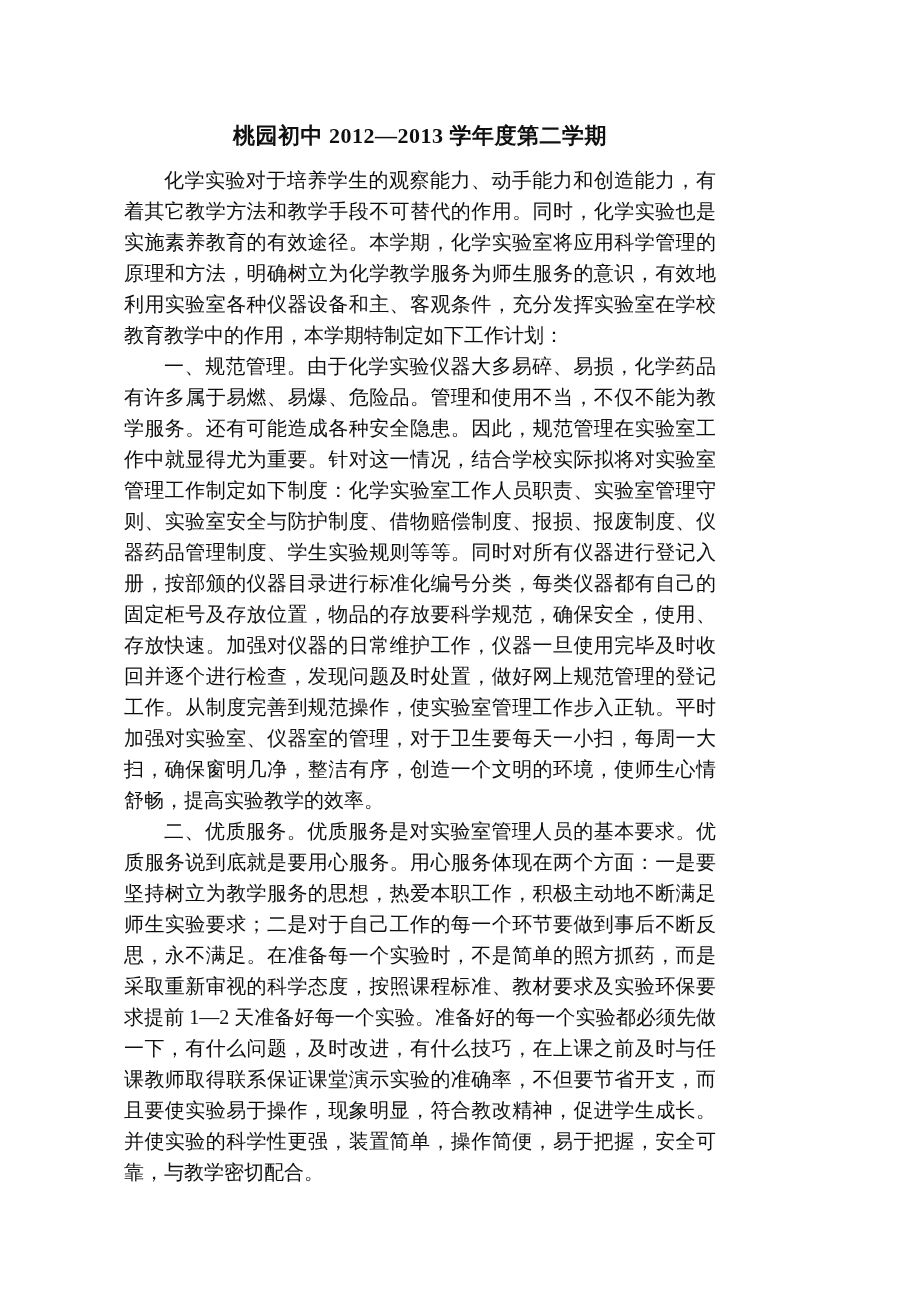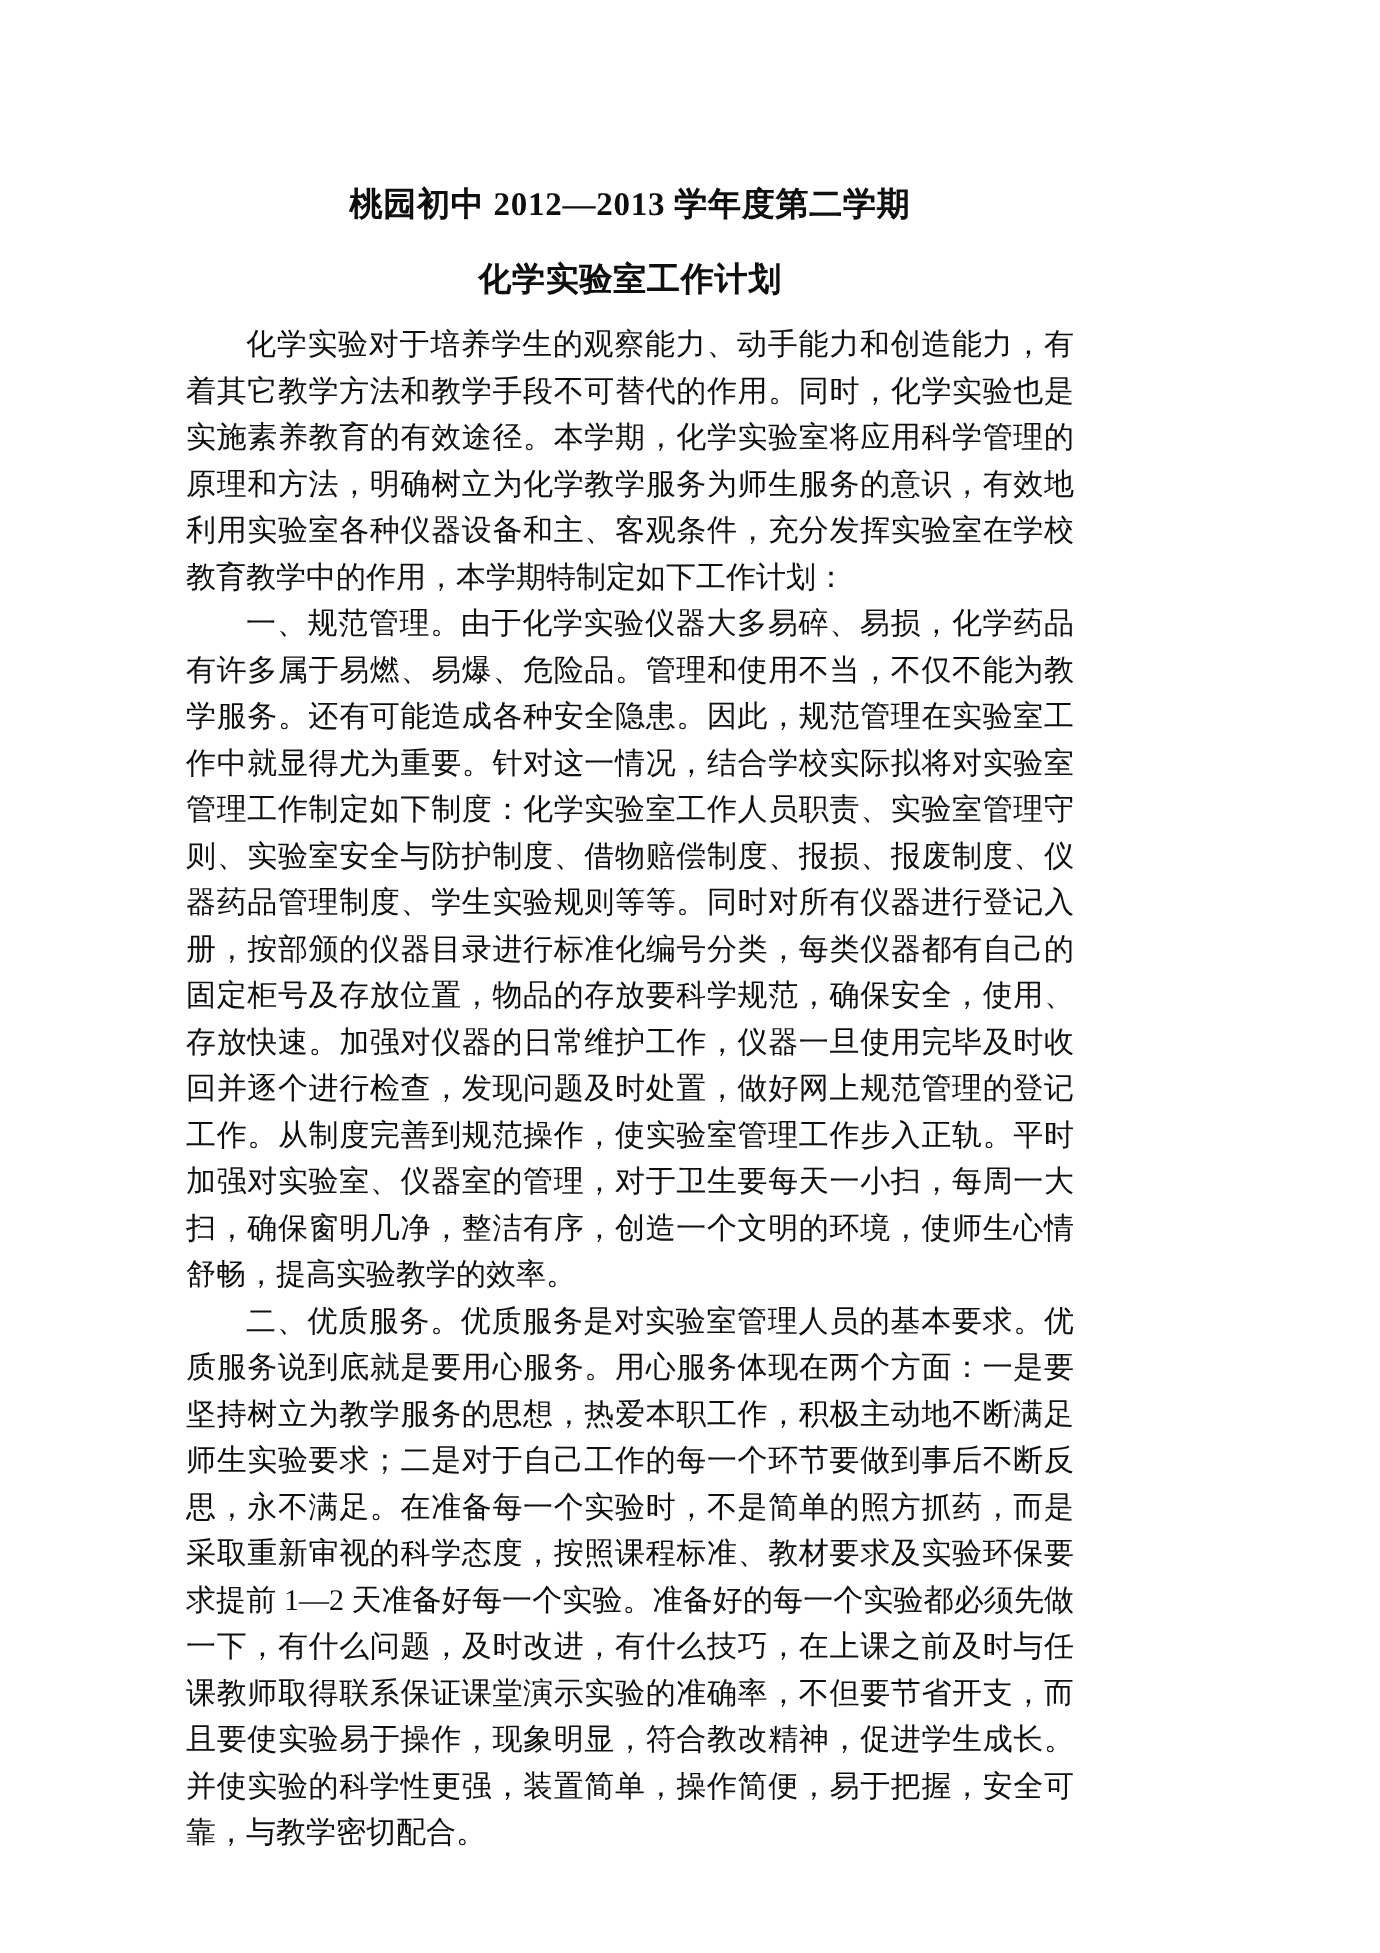--- a/index.html
+++ b/index.html
@@ -48,18 +48,17 @@
   .para.first {
     margin-top: 17px;
   }
 </style>
 </head>
 <body>
 
 <div class="page">
   <div class="content">
     <h1 class="doc-title-1">桃园初中 2012—2013 学年度第二学期</h1>
-    <h2 class="doc-title-2">化学实验室工作计划</h2>
     <p class="para first">化学实验对于培养学生的观察能力、动手能力和创造能力，有着其它教学方法和教学手段不可替代的作用。同时，化学实验也是实施素养教育的有效途径。本学期，化学实验室将应用科学管理的原理和方法，明确树立为化学教学服务为师生服务的意识，有效地利用实验室各种仪器设备和主、客观条件，充分发挥实验室在学校教育教学中的作用，本学期特制定如下工作计划：</p>
     <p class="para">一、规范管理。由于化学实验仪器大多易碎、易损，化学药品有许多属于易燃、易爆、危险品。管理和使用不当，不仅不能为教学服务。还有可能造成各种安全隐患。因此，规范管理在实验室工作中就显得尤为重要。针对这一情况，结合学校实际拟将对实验室管理工作制定如下制度：化学实验室工作人员职责、实验室管理守则、实验室安全与防护制度、借物赔偿制度、报损、报废制度、仪器药品管理制度、学生实验规则等等。同时对所有仪器进行登记入册，按部颁的仪器目录进行标准化编号分类，每类仪器都有自己的固定柜号及存放位置，物品的存放要科学规范，确保安全，使用、存放快速。加强对仪器的日常维护工作，仪器一旦使用完毕及时收回并逐个进行检查，发现问题及时处置，做好网上规范管理的登记工作。从制度完善到规范操作，使实验室管理工作步入正轨。平时加强对实验室、仪器室的管理，对于卫生要每天一小扫，每周一大扫，确保窗明几净，整洁有序，创造一个文明的环境，使师生心情舒畅，提高实验教学的效率。</p>
     <p class="para">二、优质服务。优质服务是对实验室管理人员的基本要求。优质服务说到底就是要用心服务。用心服务体现在两个方面：一是要坚持树立为教学服务的思想，热爱本职工作，积极主动地不断满足师生实验要求；二是对于自己工作的每一个环节要做到事后不断反思，永不满足。在准备每一个实验时，不是简单的照方抓药，而是采取重新审视的科学态度，按照课程标准、教材要求及实验环保要求提前 1—2 天准备好每一个实验。准备好的每一个实验都必须先做一下，有什么问题，及时改进，有什么技巧，在上课之前及时与任课教师取得联系保证课堂演示实验的准确率，不但要节省开支，而且要使实验易于操作，现象明显，符合教改精神，促进学生成长。并使实验的科学性更强，装置简单，操作简便，易于把握，安全可靠，与教学密切配合。</p>
   </div>
 </div>
 
 </body></html>

